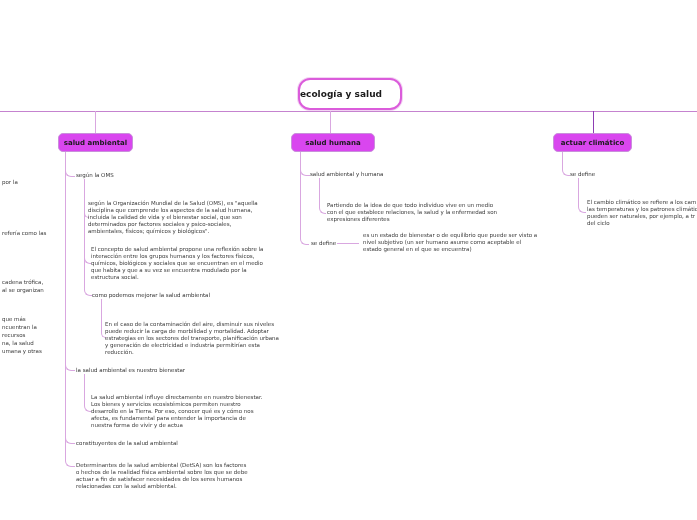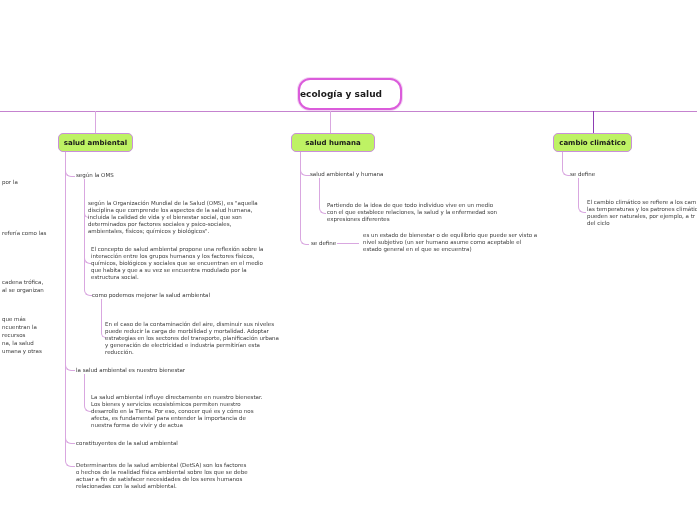--- a/index.html
+++ b/index.html
@@ -16,21 +16,21 @@
   .toph{border-color:var(--line-top);}
   .centerdrop{border-left:2px solid var(--accent-center);}
   
   .rootbox{
     position:absolute;left:298px;top:78px;width:100px;height:28px;
     background:#fff;border:2px solid var(--accent-center);border-radius:12px;
     display:flex;align-items:center;justify-content:flex-start;
     font-size:9px;font-weight:bold;color:#1a1a1a;box-shadow:0 0 0 1px #f3d4f3;
   }
   .branchbox{
-    position:absolute;top:133px;height:19px;background:#bef264;
+    position:absolute;top:133px;height:19px;background:#d946ef;
     border:1.5px solid var(--branch-border);border-radius:5px;
     display:flex;align-items:center;justify-content:center;
     font-size:7px;font-weight:bold;color:#1a1a1a;box-sizing:border-box;
   }
   .nlabel{position:absolute;font-size:5.5px;line-height:7px;color:#333;white-space:nowrap;}
   .para{position:absolute;font-size:5.5px;line-height:7px;color:#3a3a3a;white-space:pre-line;}
   .frag{position:absolute;font-size:5.5px;line-height:8px;color:#3a3a3a;white-space:pre-line;}
 </style>
 </head>
 <body>
@@ -47,21 +47,21 @@
     <span>ecología y salud</span>
   </div>
 
   <div class="branchbox" style="left:58px;width:75px;">
     <span>salud ambiental</span>
   </div>
   <div class="branchbox" style="left:291px;width:84px;">
     <span>salud humana</span>
   </div>
   <div class="branchbox" style="left:553px;width:79px;">
-    <span>cambio climático</span>
+    <span>actuar climático</span>
   </div>
 
   <div class="vline" style="left:65px;top:152px;height:308px;"></div>
   <div class="elbow" style="left:65px;top:170px;width:9px;height:6px;"></div>
   <div class="elbow" style="left:65px;top:364px;width:9px;height:6px;"></div>
   <div class="elbow" style="left:65px;top:437px;width:9px;height:6px;"></div>
   <div class="elbow" style="left:65px;top:459px;width:9px;height:7px;"></div>
 
   <div class="vline" style="left:84px;top:179px;height:110px;"></div>
   <div class="elbow" style="left:84px;top:211px;width:4px;height:6px;"></div>

